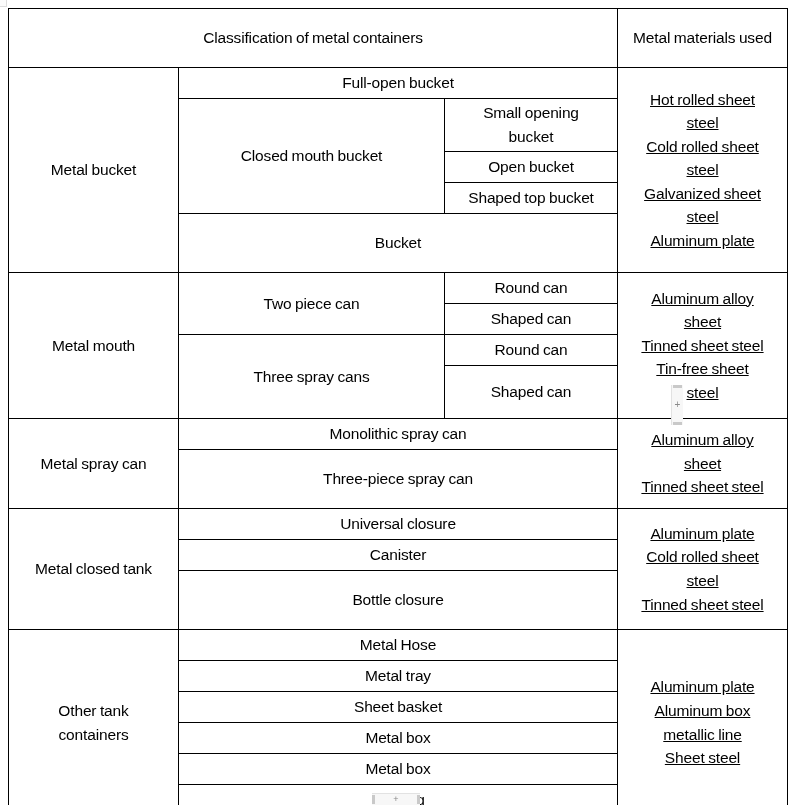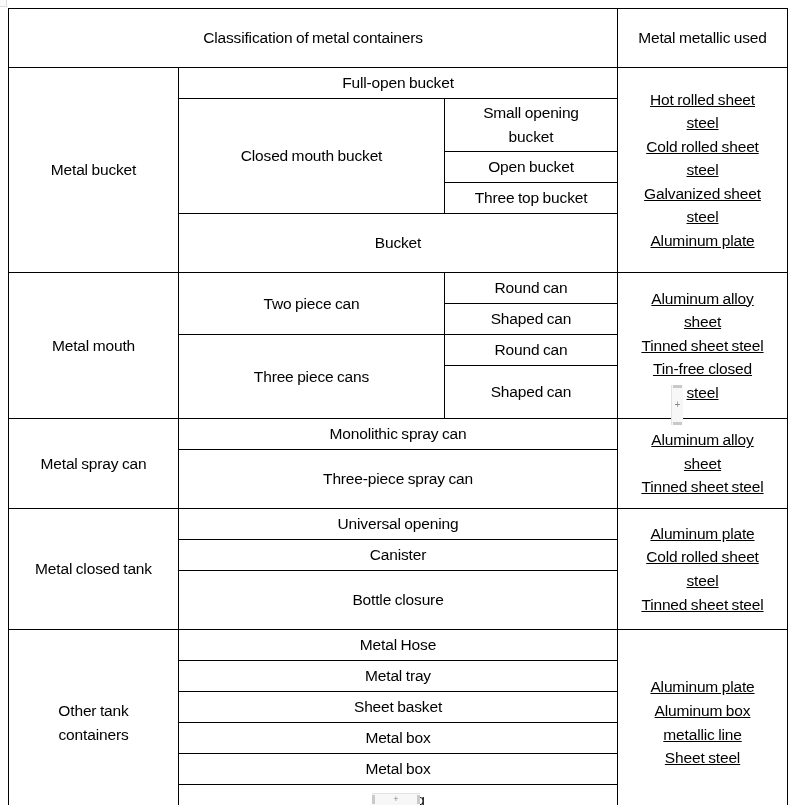--- a/index.html
+++ b/index.html
@@ -146,21 +146,21 @@
     <colgroup>
       <col class="c1">
         <col class="c2">
         <col class="c3">
         <col class="c4">
     </colgroup>
     <tbody>
 
       <tr>
         <td class="h-header" colspan="3">Classification of metal containers</td>
-        <td class="h-header">Metal metallic used</td>
+        <td class="h-header">Metal materials used</td>
       </tr>
 
       <tr>
         <td class="group-label" rowspan="5">Metal bucket</td>
         <td class="h-std" colspan="2">Full-open bucket</td>
         <td class="materials" rowspan="5">
           <span class="mat-line">Hot rolled sheet</span>
           <span class="mat-line">steel</span>
           <span class="mat-line">Cold rolled sheet</span>
           <span class="mat-line">steel</span>
@@ -173,43 +173,43 @@
         <td class="h-tall" rowspan="3">Closed mouth bucket</td>
         <td class="h-tall">
           <span class="mat-line">Small opening</span>
           <span class="mat-line">bucket</span>
         </td>
       </tr>
       <tr>
         <td class="h-std">Open bucket</td>
       </tr>
       <tr>
-        <td class="h-std">Three top bucket</td>
+        <td class="h-std">Shaped top bucket</td>
       </tr>
       <tr>
         <td class="h-bucket" colspan="2">Bucket</td>
       </tr>
 
       <tr>
         <td class="group-label" rowspan="4">Metal mouth</td>
         <td class="h-std" rowspan="2">Two piece can</td>
         <td class="h-std">Round can</td>
         <td class="materials" rowspan="4">
           <span class="mat-line">Aluminum alloy</span>
           <span class="mat-line">sheet</span>
           <span class="mat-line">Tinned sheet steel</span>
-          <span class="mat-line">Tin-free closed</span>
+          <span class="mat-line">Tin-free sheet</span>
           <span class="mat-line">steel</span>
         </td>
       </tr>
       <tr>
         <td class="h-std">Shaped can</td>
       </tr>
       <tr>
-        <td class="h-tall" rowspan="2">Three piece cans</td>
+        <td class="h-tall" rowspan="2">Three spray cans</td>
         <td class="h-std">Round can</td>
       </tr>
       <tr>
         <td class="h-tall">Shaped can</td>
       </tr>
 
       <tr>
         <td class="group-label-top" rowspan="2">Metal spray can</td>
         <td class="h-std" colspan="2">Monolithic spray can</td>
         <td class="materials" rowspan="2">
@@ -217,21 +217,21 @@
           <span class="mat-line">sheet</span>
           <span class="mat-line">Tinned sheet steel</span>
         </td>
       </tr>
       <tr>
         <td class="h-bucket" colspan="2">Three-piece spray can</td>
       </tr>
 
       <tr>
         <td class="group-label-top" rowspan="3">Metal closed tank</td>
-        <td class="h-std" colspan="2">Universal opening</td>
+        <td class="h-std" colspan="2">Universal closure</td>
         <td class="materials" rowspan="3">
           <span class="mat-line">Aluminum plate</span>
           <span class="mat-line">Cold rolled sheet</span>
           <span class="mat-line">steel</span>
           <span class="mat-line">Tinned sheet steel</span>
         </td>
       </tr>
       <tr>
         <td class="h-std" colspan="2">Canister</td>
       </tr>

